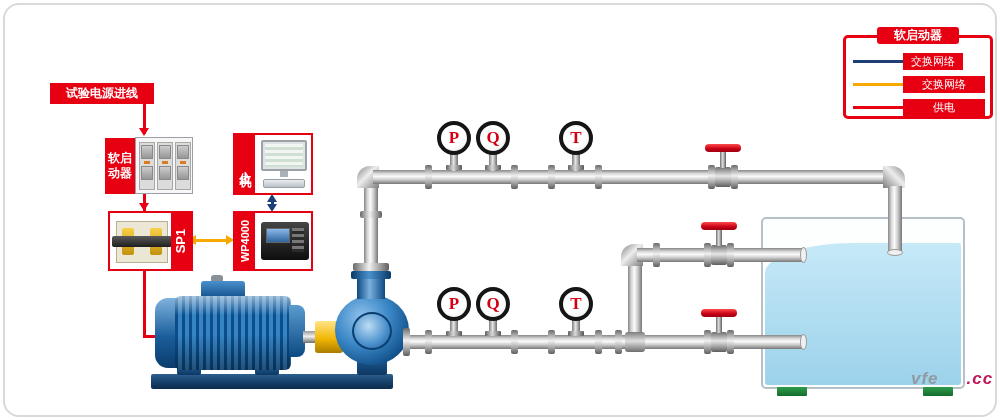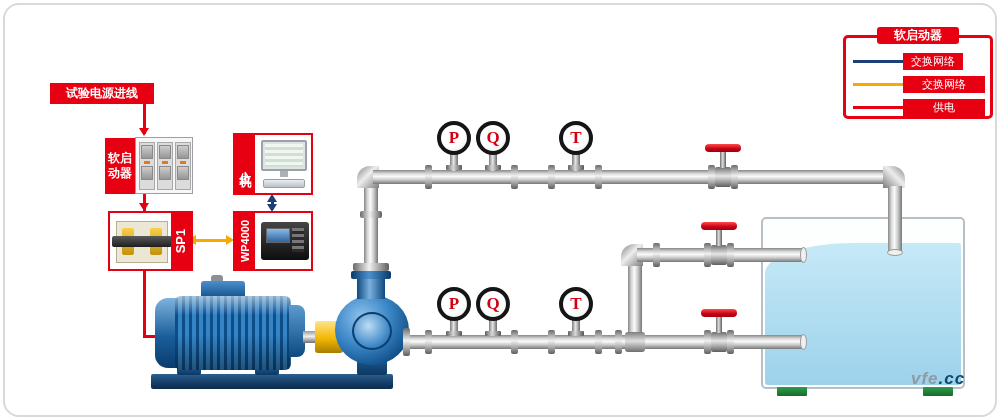--- a/index.html
+++ b/index.html
@@ -93,21 +93,21 @@
   .wp-keys { position:absolute; right:5px; top:6px; width:12px; height:24px; background:repeating-linear-gradient(180deg,#777 0 3px,#2a2a2a 3px 6px); }
 
   
   .legend { position:absolute; background:#fff; border:3px solid #e60012; border-radius:5px; }
   .legend-title { font-size:12px; font-weight:bold; border-radius:3px; }
   .legend-label { font-size:11px; }
   .legend-line { position:absolute; height:3px; }
 
   
   .watermark { position:absolute; font:italic bold 17px "Liberation Sans", sans-serif; color:#8f9aa3; letter-spacing:1px; }
-  .wm-tld { color:#0c4a6e; }
+  .wm-tld { color:#be185d;margin-left:28px; }
 </style>
 </head>
 <body>
 
 <div class="canvas">
 
   <div class="wire" style="left: 138px; top: 99px; width: 3px; height: 30px; background: rgb(230, 0, 18);"></div>
   <div class="arr down red" style="left:134px;top:123px"></div>
   <div class="wire" style="left: 138px; top: 189px; width: 3px; height: 17px; background: rgb(230, 0, 18);"></div>
   <div class="arr down red" style="left:134px;top:198px"></div>

